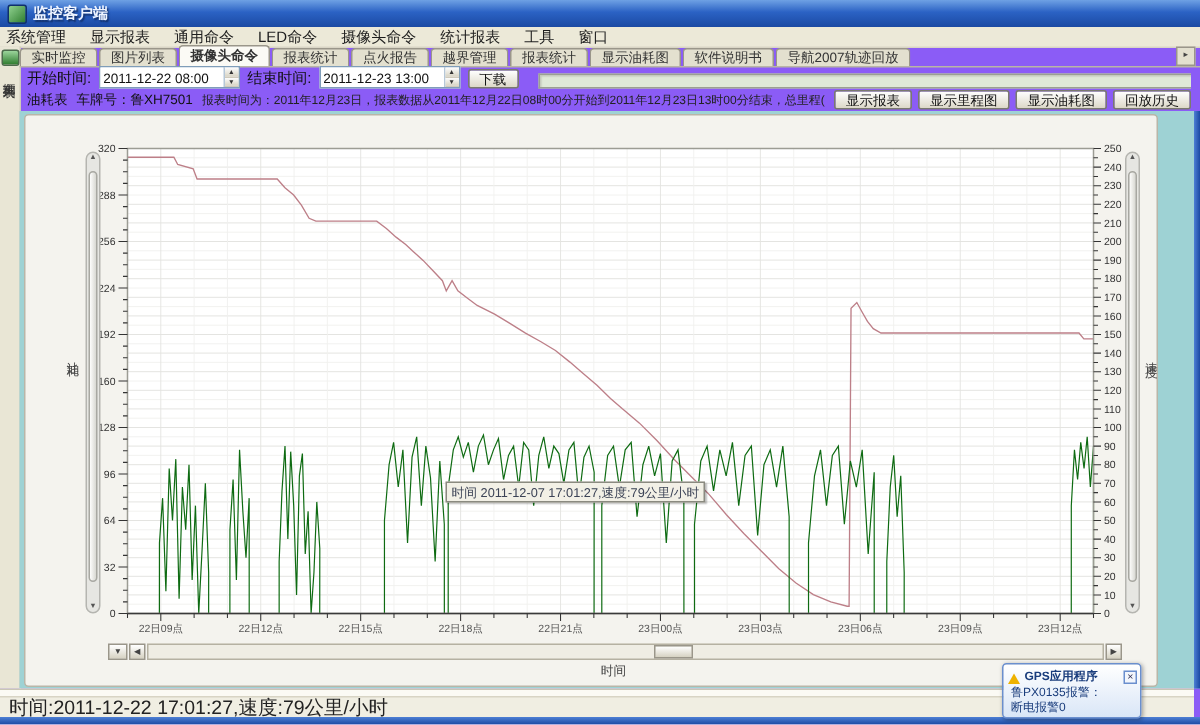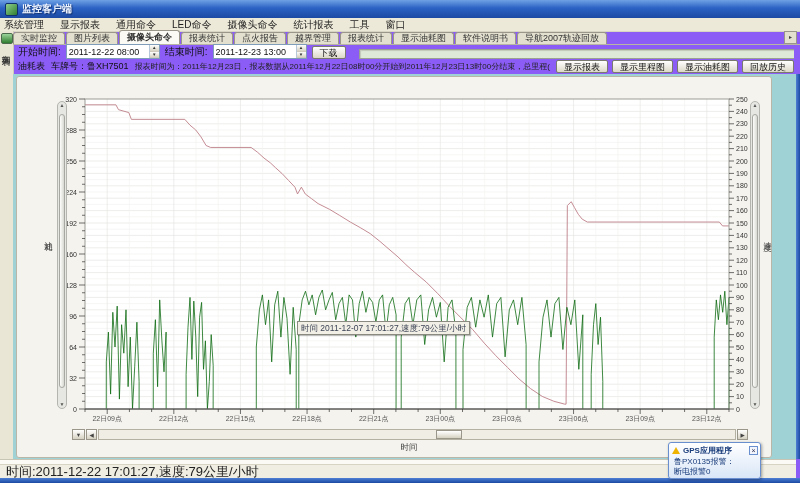--- a/index.html
+++ b/index.html
@@ -82,21 +82,21 @@
   .status-top{position:absolute;left:0;right:4px;top:459px;height:5px;background:#fbfaf4;
     border-top:1px solid #c9c5b5;}
   .statusbar{position:absolute;left:0;right:4px;top:464px;height:14px;background:#f0eee2;
     border-top:1px solid #d8d4c4;font-size:13px;color:#222;line-height:14px;padding-left:6px;}
   .frame-bottom{position:absolute;left:0;right:0;bottom:0;height:5px;
     background:linear-gradient(#4d7fd4,#1b4aa3);}
   
   .popup{position:absolute;left:668px;top:442px;width:93px;height:37px;z-index:20;
     background:linear-gradient(#ffffff,#d9e6f7);border:1px solid #6a8fce;border-radius:3px;
     box-shadow:1px 1px 3px rgba(0,0,0,.35);box-sizing:border-box;}
-  .popup-title{display:flex;align-items:center;gap:3px;height:12px;padding:1px 2px 0 3px;}
+  .popup-title{display:flex;align-items:flex-end;gap:3px;height:12px;padding:1px 2px 0 3px;}
   .warn-tri{width:0;height:0;border-left:4px solid transparent;border-right:4px solid transparent;
     border-bottom:7px solid #eeb200;}
   .popup-title-text{flex:1;font-size:8px;font-weight:bold;color:#1a3d7c;white-space:nowrap;}
   .popup-close{width:9px;height:9px;line-height:8px;text-align:center;font-size:7px;color:#335;
     border:1px solid #6a8fce;background:#f2f6fc;box-sizing:border-box;}
   .popup-body{padding:1px 0 12px 5px;font-size:8px;color:#1a3d7c;line-height:10px;}
 </style>
 </head>
 <body>
 

